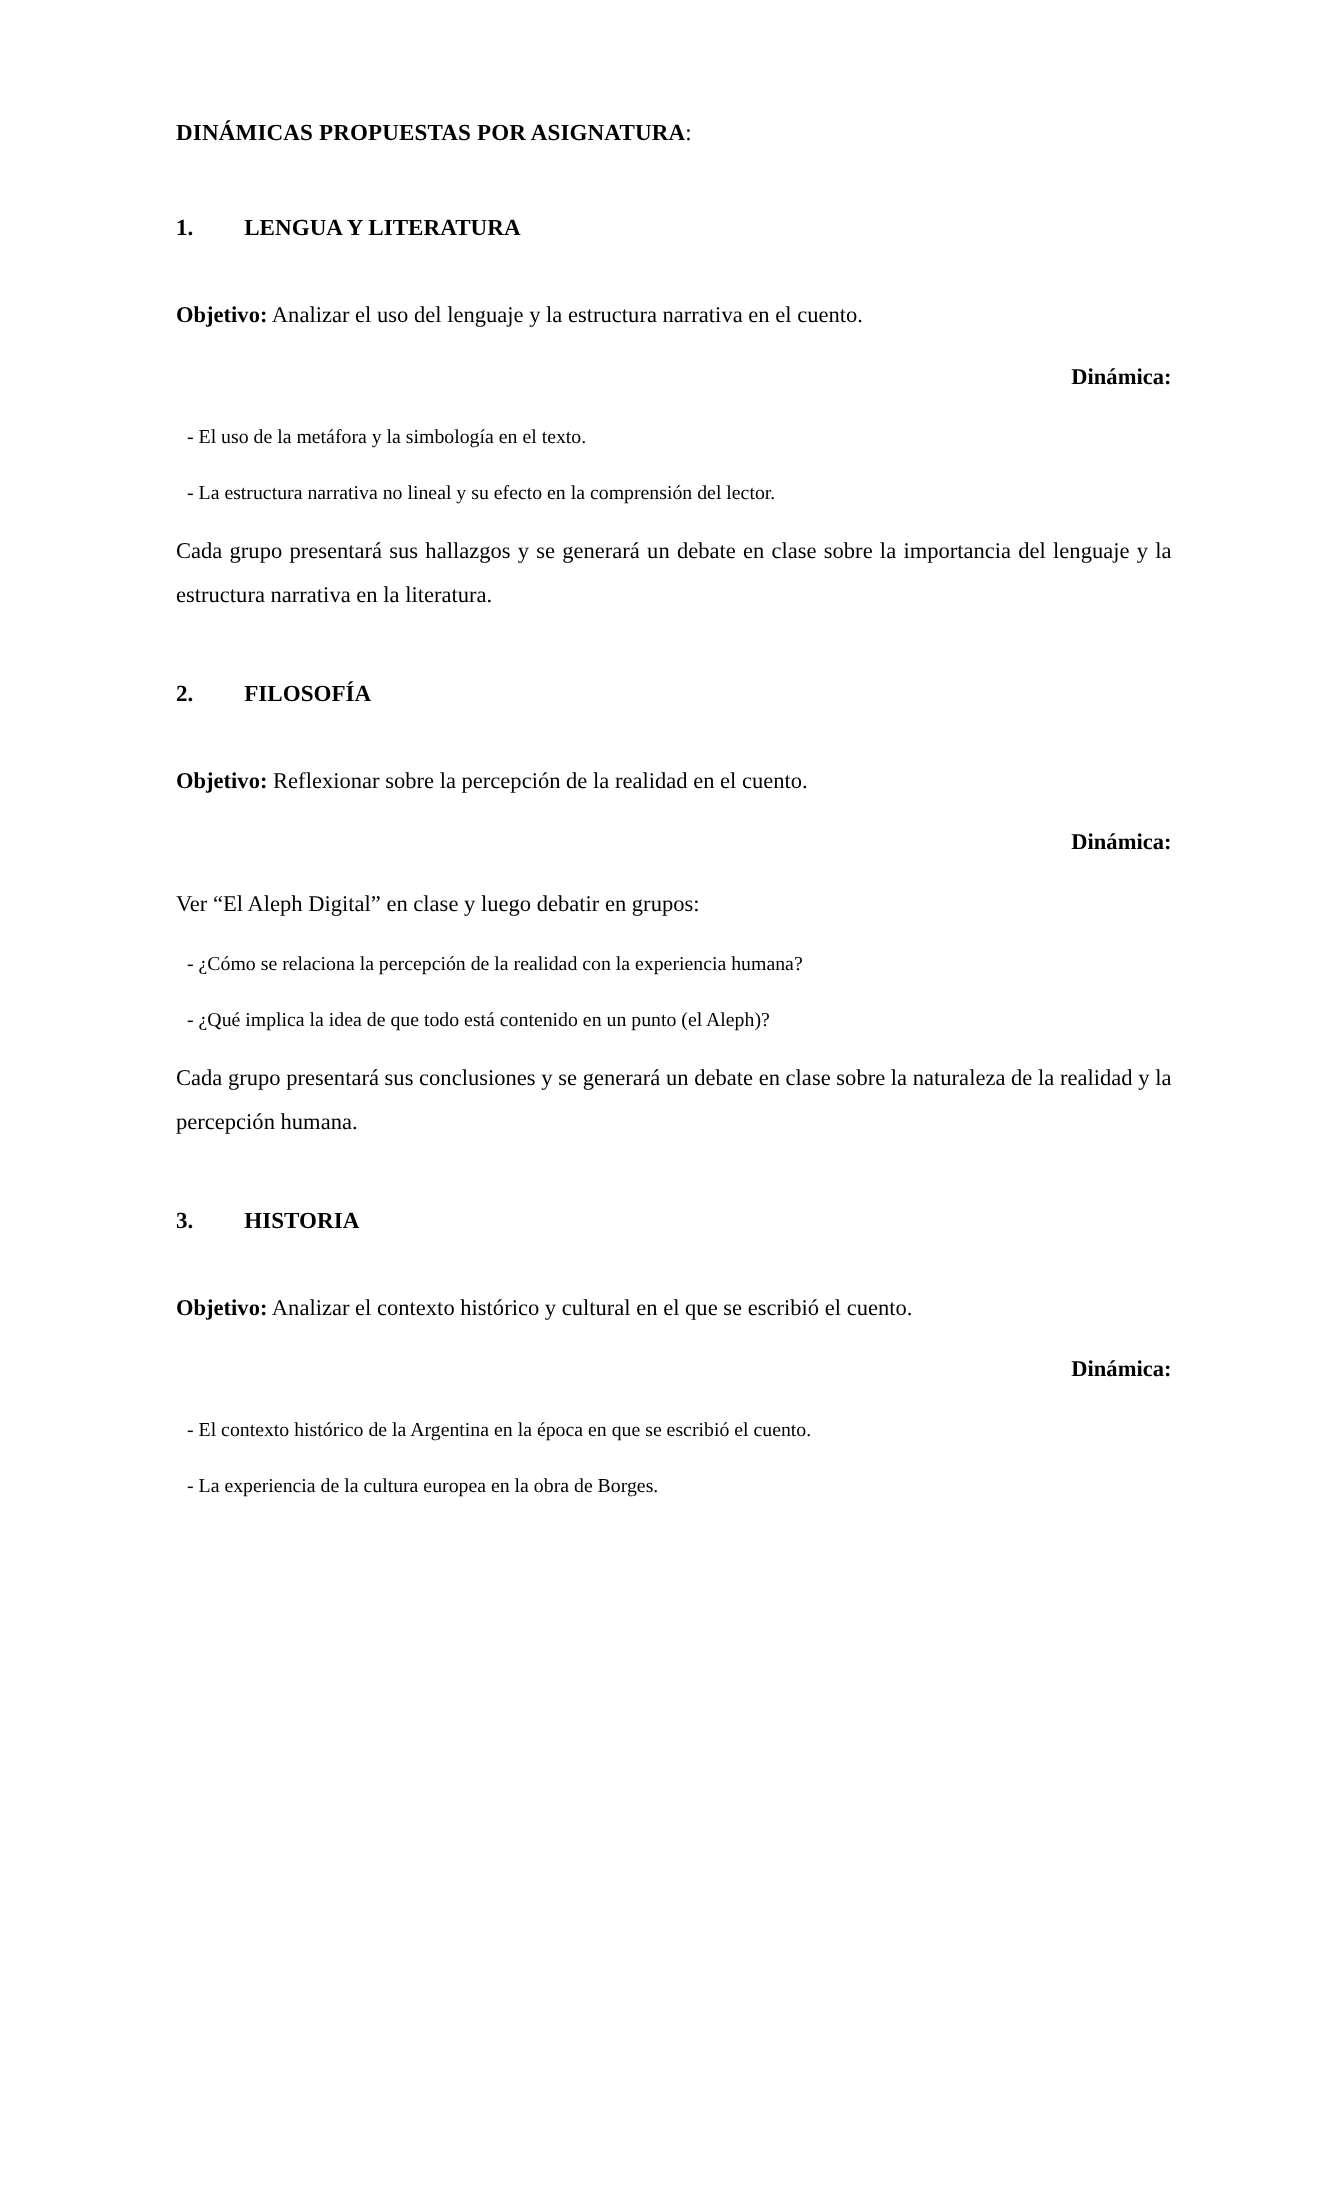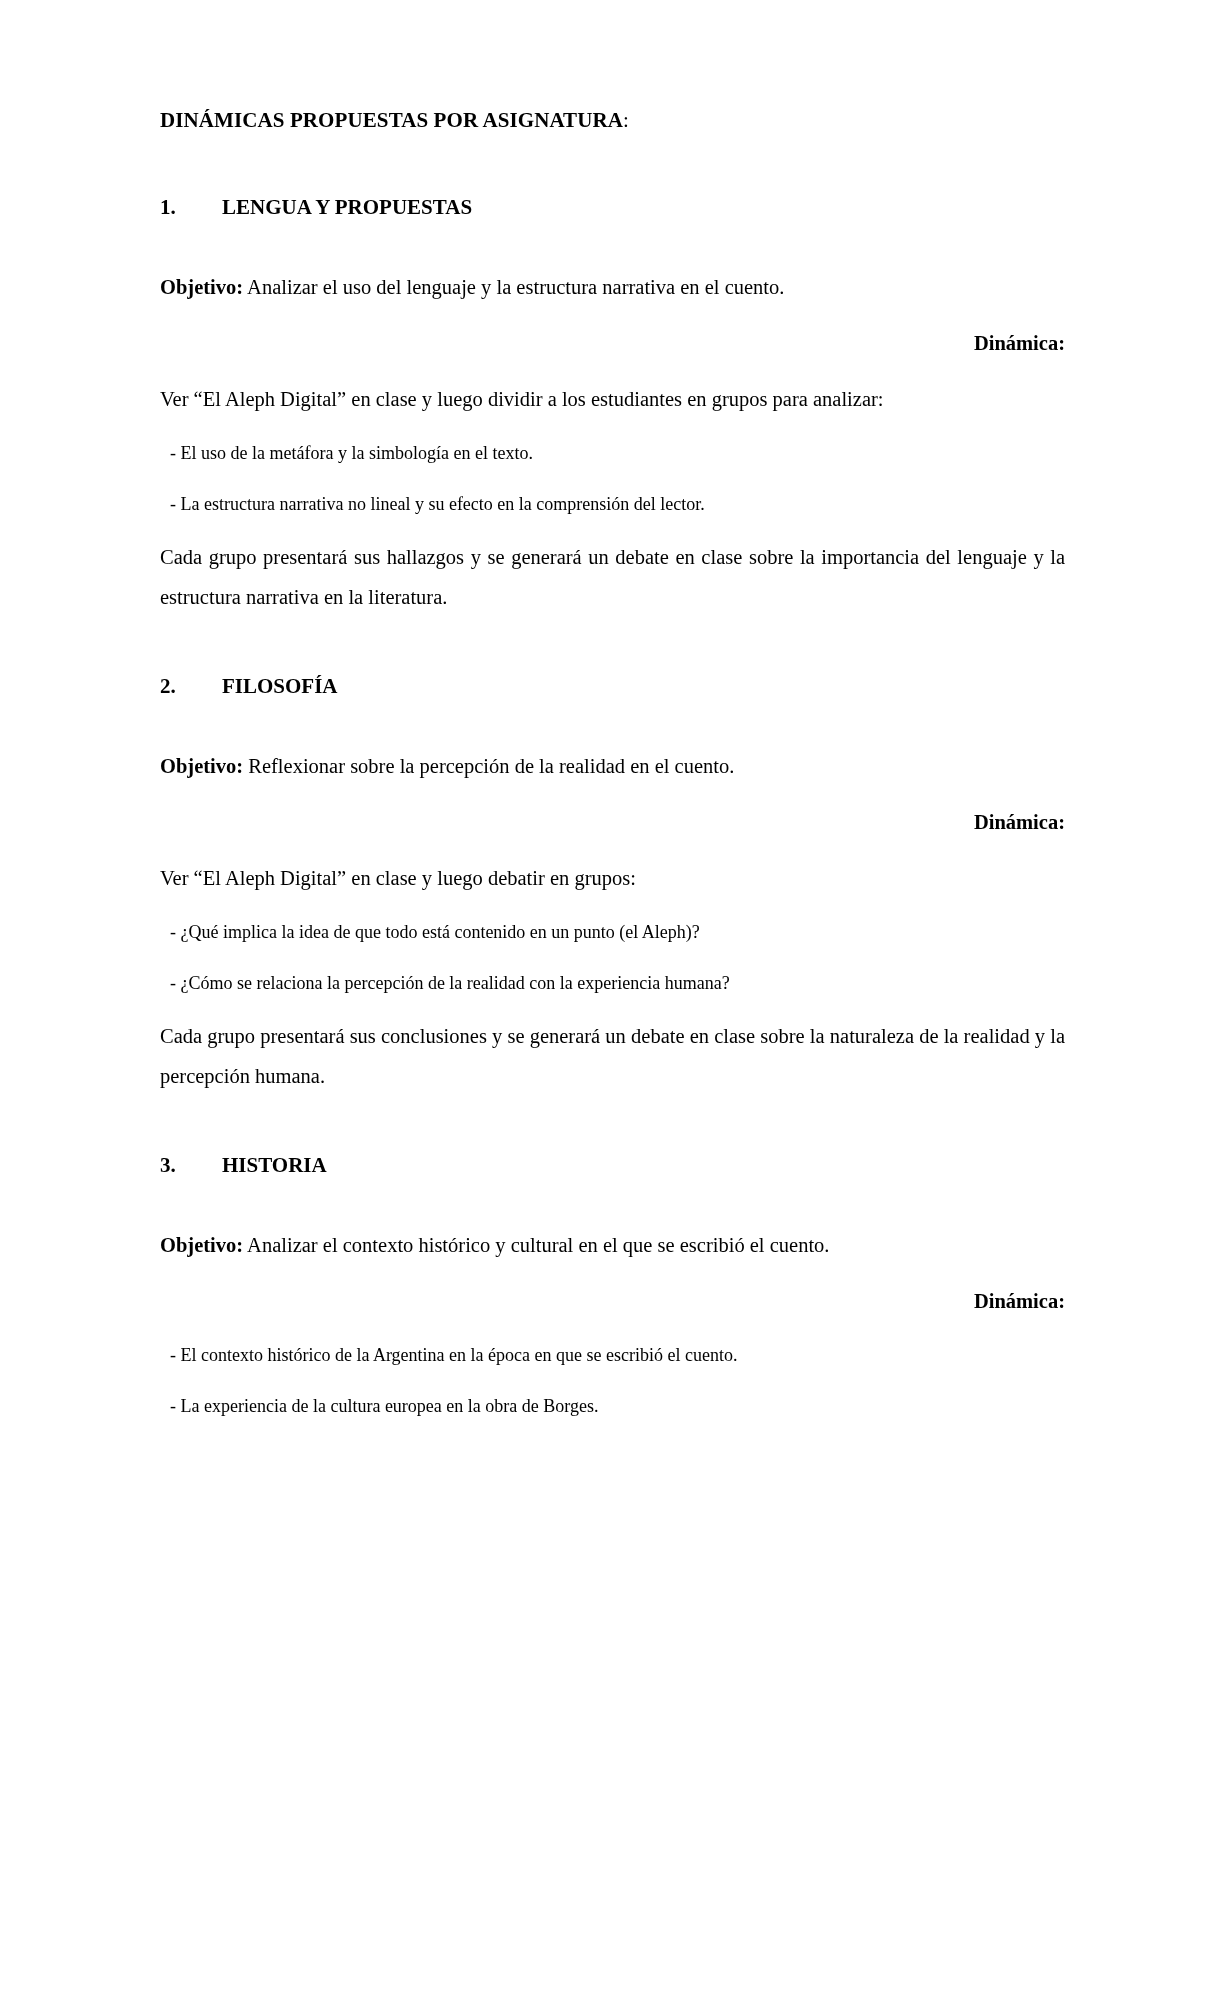--- a/index.html
+++ b/index.html
@@ -78,42 +78,41 @@
 </head>
 <body>
 
 <div class="page">
 
   <h1 class="doc-title"><span>DINÁMICAS PROPUESTAS POR ASIGNATURA</span><span class="tail">:</span></h1>
 
   <div class="section">
     <div class="section-heading">
       <span class="num">1.</span>
-      <span class="name">LENGUA Y PROPUESTAS</span>
+      <span class="name">LENGUA Y LITERATURA</span>
     </div>
     <p class="body"><span class="bold">Objetivo:</span><span> Analizar el uso del lenguaje y la estructura narrativa en el cuento.</span></p>
     <p class="label bold">Dinámica:</p>
-    <p class="body">Ver “El Aleph Digital” en clase y luego dividir a los estudiantes en grupos para analizar:</p>
     <p class="bullet">- El uso de la metáfora y la simbología en el texto.</p>
     <p class="bullet">- La estructura narrativa no lineal y su efecto en la comprensión del lector.</p>
     <p class="body lastpara">Cada grupo presentará sus hallazgos y se generará un debate en clase sobre la importancia del lenguaje y la estructura narrativa en la literatura.</p>
   </div>
 
   <div class="spacer-lg"></div>
 
   <div class="section">
     <div class="section-heading">
       <span class="num">2.</span>
       <span class="name">FILOSOFÍA</span>
     </div>
     <p class="body"><span class="bold">Objetivo:</span><span> Reflexionar sobre la percepción de la realidad en el cuento.</span></p>
     <p class="label bold">Dinámica:</p>
     <p class="body">Ver “El Aleph Digital” en clase y luego debatir en grupos:</p>
+    <p class="bullet">- ¿Cómo se relaciona la percepción de la realidad con la experiencia humana?</p>
     <p class="bullet">- ¿Qué implica la idea de que todo está contenido en un punto (el Aleph)?</p>
-    <p class="bullet">- ¿Cómo se relaciona la percepción de la realidad con la experiencia humana?</p>
     <p class="body lastpara">Cada grupo presentará sus conclusiones y se generará un debate en clase sobre la naturaleza de la realidad y la percepción humana.</p>
   </div>
 
   <div class="spacer-lg"></div>
 
   <div class="section">
     <div class="section-heading">
       <span class="num">3.</span>
       <span class="name">HISTORIA</span>
     </div>

